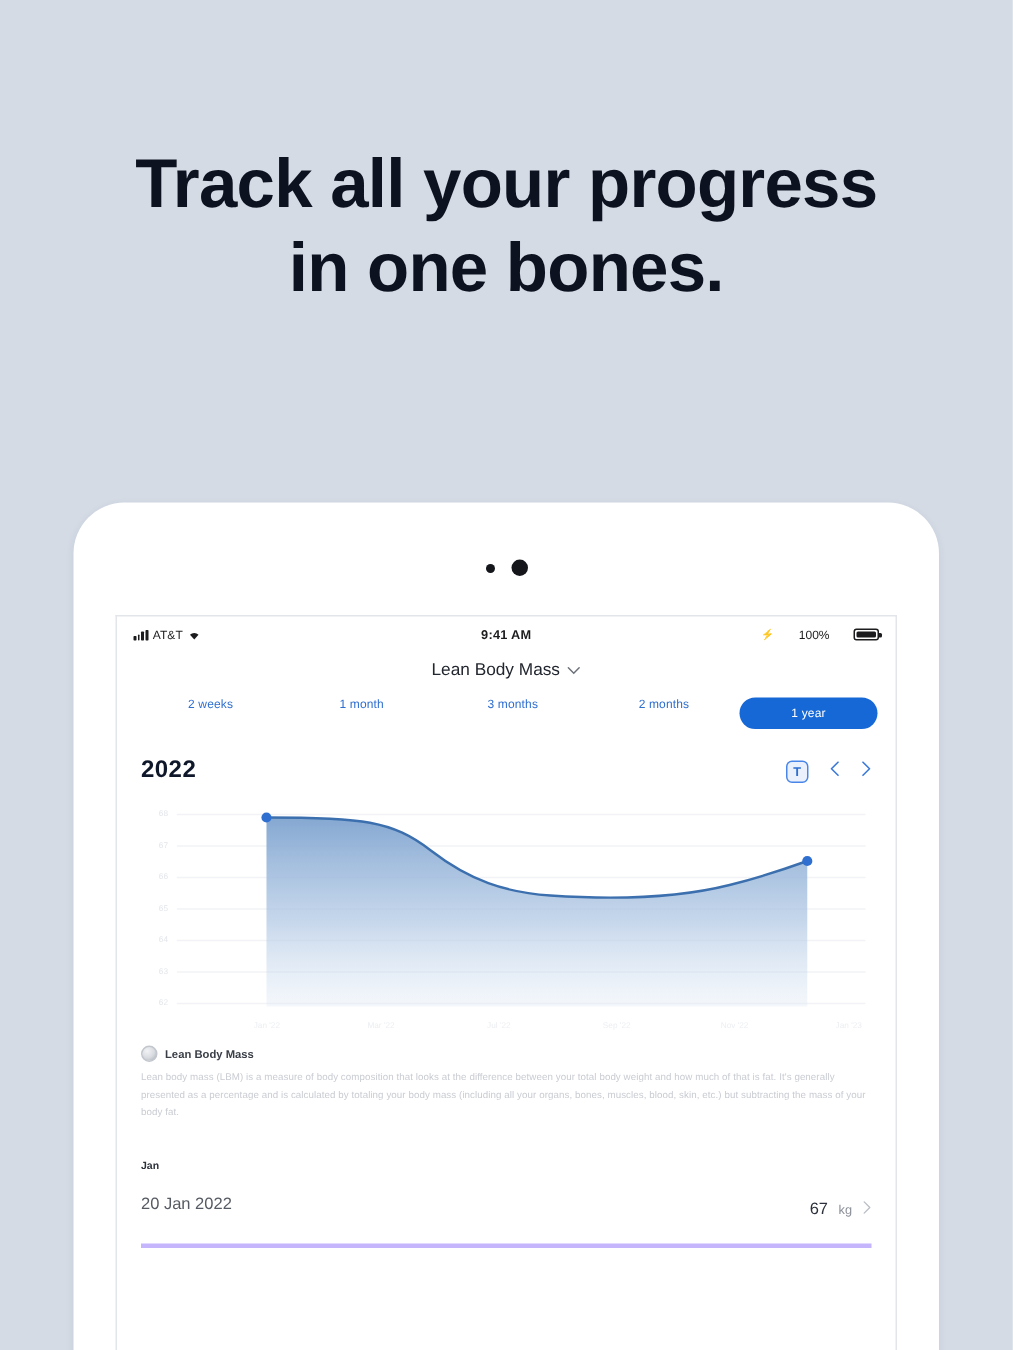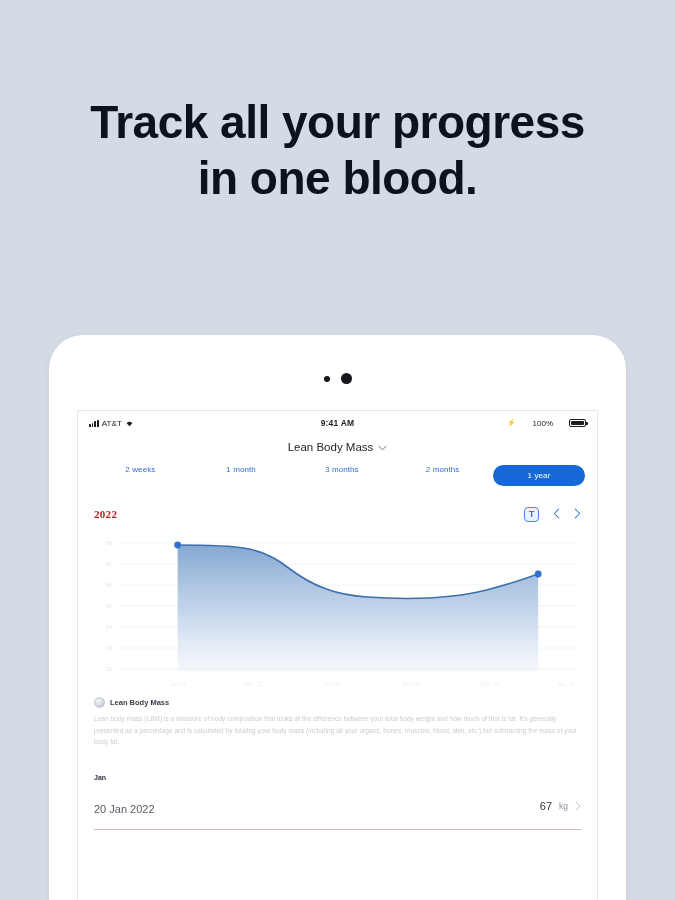--- a/index.html
+++ b/index.html
@@ -105,21 +105,21 @@
     border-radius:13px;
     padding:6px 11px;
     font-size:8px;
   }
 
   
   .year-row {
     display:flex; align-items:center; justify-content:space-between;
     padding:14px 16px 6px 16px;
   }
-  .year { font-size:11px; font-weight:bold; color:#b91c1c; letter-spacing:.3px;font-family:Liberation Serif, serif; }
+  .year { font-size:16px; font-weight:bold; color:#0f172a; letter-spacing:.3px; }
   .year-ctrls { display:flex; align-items:center; gap:14px; }
   .t-box {
     width:15px; height:15px;
     border:1.2px solid #4a86e8; border-radius:4px;
     background:#eaf1fd;
     display:flex; align-items:center; justify-content:center;
     font-size:8.5px; color:#2f6fd0; font-weight:bold;
     line-height:1;
   }
   .nav-chev { color:#3b7ad9; }
@@ -156,38 +156,38 @@
   .desc-title { font-size:7.5px; font-weight:bold; color:#3a3f47; }
   .desc-body {
     font-size:6.5px; line-height:11.5px; color:#c9ccd2;
     letter-spacing:.05px;
   }
 
   
   .list { margin-top:26px; padding:0 16px; }
   .list-header { font-size:7px; font-weight:bold; color:#2b303a; margin-bottom:16px; }
   .list-row {
-    display:flex; align-items:flex-end; justify-content:space-between;
+    display:flex; align-items:flex-start; justify-content:space-between;
     padding-bottom:14px;
-    border-bottom:1px solid #c4b5fd;
+    border-bottom:3px solid #c4b5fd;
   }
   .row-date { font-size:11px; color:#565b63; }
   .row-right { display:flex; align-items:center; gap:7px; }
   .row-val { font-size:11px; color:#2b303a; }
   .row-unit { font-size:8.5px; color:#8b9099; }
   .row-chev { color:#b9bdc4; }
 </style>
 </head>
 <body>
 
 <div id="root">
 
   <div class="headline">
     <span>Track all your progress</span>
-    <span class="l2">in one blood.</span>
+    <span class="l2">in one bones.</span>
   </div>
 
   <div class="tablet">
 
     <div class="bezel-dots">
       <span class="dot-sm"></span>
       <span class="dot-lg"></span>
     </div>
 
     <div class="screen">

